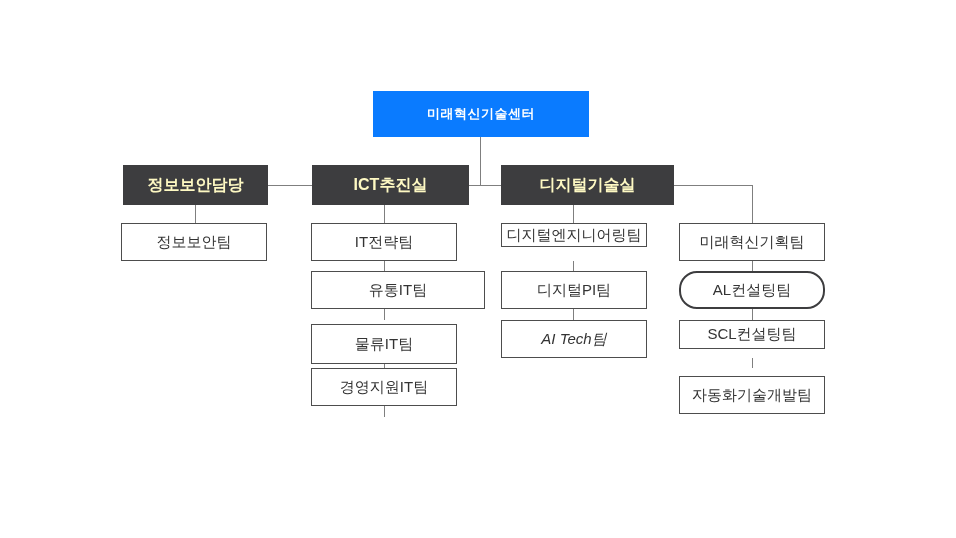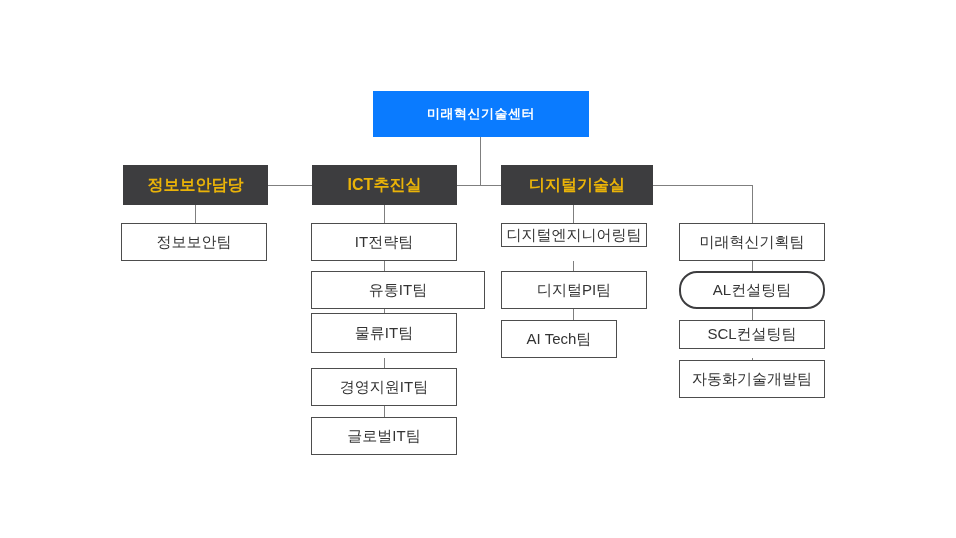--- a/index.html
+++ b/index.html
@@ -26,21 +26,21 @@
   }
   .root-box {
     background: #0a7bff;
     color: #ffffff;
     font-size: 13px;
     font-weight: bold;
     letter-spacing: 0.5px;
   }
   .division-box {
     background: #3d3d3f;
-    color: #eab308;
+    color: #fef9c3;
     font-size: 16px;
     font-weight: bold;
   }
   .team-box {
     background: #ffffff;
     border: 1px solid #4d4d4d;
     color: #333333;
     font-size: 15px;
   }
   .team-box.thick {
@@ -78,33 +78,32 @@
   <div class="line v" style="left:573px; top:261px; height:10px;"></div>
   <div class="line v" style="left:573px; top:309px; height:11px;"></div>
 
   <div class="line v" style="left:752px; top:261px; height:10px;"></div>
   <div class="line v" style="left:752px; top:309px; height:11px;"></div>
   <div class="line v" style="left:752px; top:358px; height:10px;"></div>
 
   <div class="node root-box" style="left:373px; top:91px; width:216px; height:46px;">미래혁신기술센터</div>
 
   <div class="node division-box" style="left:123px; top:165px; width:145px; height:40px;">정보보안담당</div>
-  <div class="node division-box" style="left:312px; top:165px; width:145px; height:40px;">ICT추진실</div>
-  <div class="node division-box" style="left:501px; top:165px; width:152px; height:40px;font-family:Liberation Mono, monospace;">디지털기술실</div>
+  <div class="node division-box" style="left:312px; top:165px; width:157px; height:40px;">ICT추진실</div>
+  <div class="node division-box" style="left:501px; top:165px; width:173px; height:40px;font-family:Liberation Mono, monospace;">디지털기술실</div>
 
   <div class="node team-box" style="left:311px; top:223px; width:146px; height:38px;">IT전략팀</div>
 
   <div class="node team-box" style="left:121px; top:223px; width:146px; height:38px;">정보보안팀</div>
   <div class="node team-box" style="left:311px; top:271px; width:174px; height:38px;">유통IT팀</div>
-  <div class="node team-box" style="left:311px; top:313px; width:146px; height:40px;">물류IT팀</div>
+  <div class="node team-box" style="left:311px; top:324px; width:146px; height:40px;">물류IT팀</div>
   <div class="node team-box" style="left:311px; top:368px; width:146px; height:38px;">경영지원IT팀</div>
-  <div class="node team-box" style="left:311px; top:417px; width:146px; height:38px;">글로벌IT팀</div>
 
   <div class="node team-box" style="left:501px; top:223px; width:146px; height:24px;">디지털엔지니어링팀</div>
   <div class="node team-box" style="left:501px; top:271px; width:146px; height:38px;">디지털PI팀</div>
-  <div class="node team-box" style="left:501px; top:320px; width:116px; height:38px;">AI Tech팀</div>
+  <div class="node team-box" style="left:501px; top:320px; width:146px; height:38px;font-style:italic;">AI Tech팀</div>
 
   <div class="node team-box" style="left:679px; top:223px; width:146px; height:38px;">미래혁신기획팀</div>
   <div class="node team-box thick" style="left:679px; top:271px; width:146px; height:38px;">AL컨설팅팀</div>
   <div class="node team-box" style="left:679px; top:320px; width:146px; height:29px;">SCL컨설팅팀</div>
-  <div class="node team-box" style="left:679px; top:360px; width:146px; height:38px;">자동화기술개발팀</div>
+  <div class="node team-box" style="left:679px; top:376px; width:146px; height:38px;">자동화기술개발팀</div>
 
 </div>
 
 </body></html>

